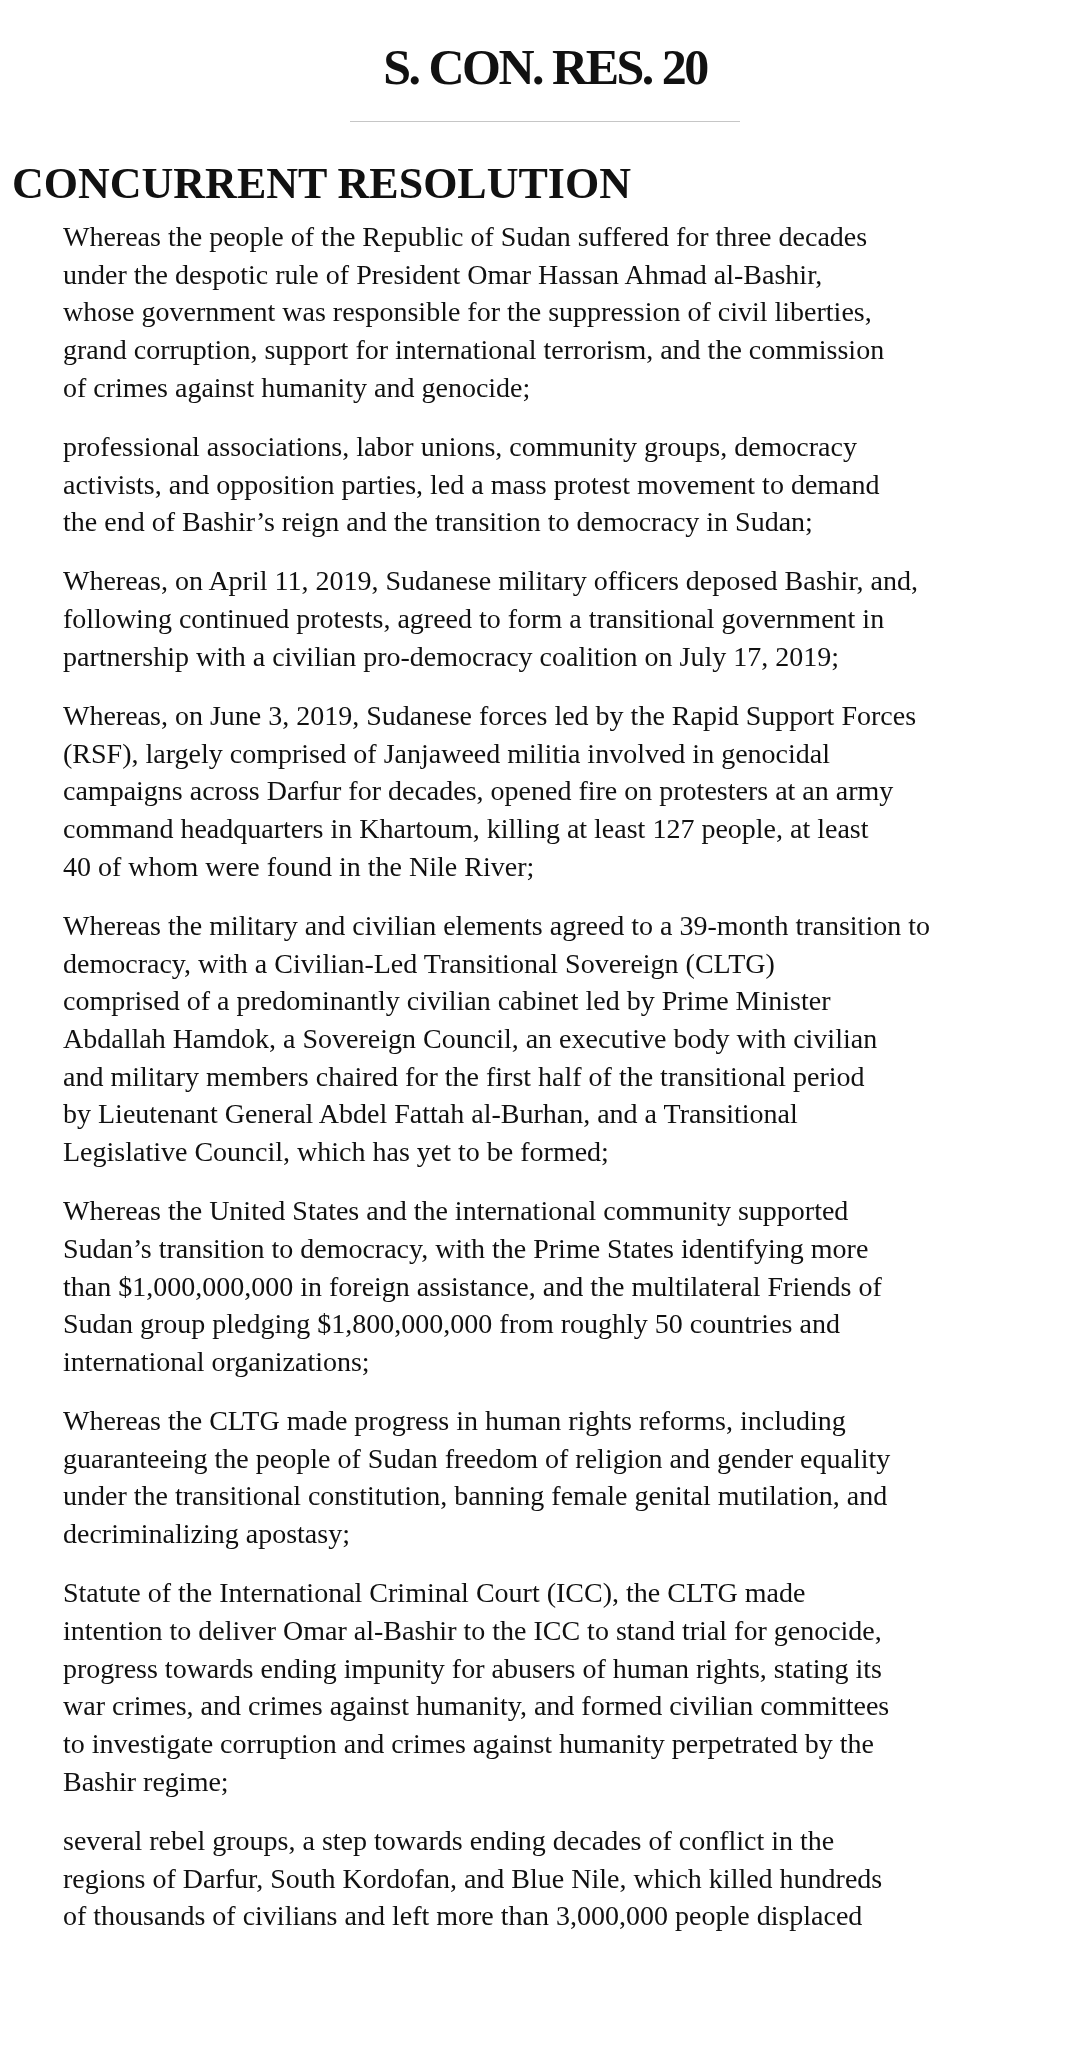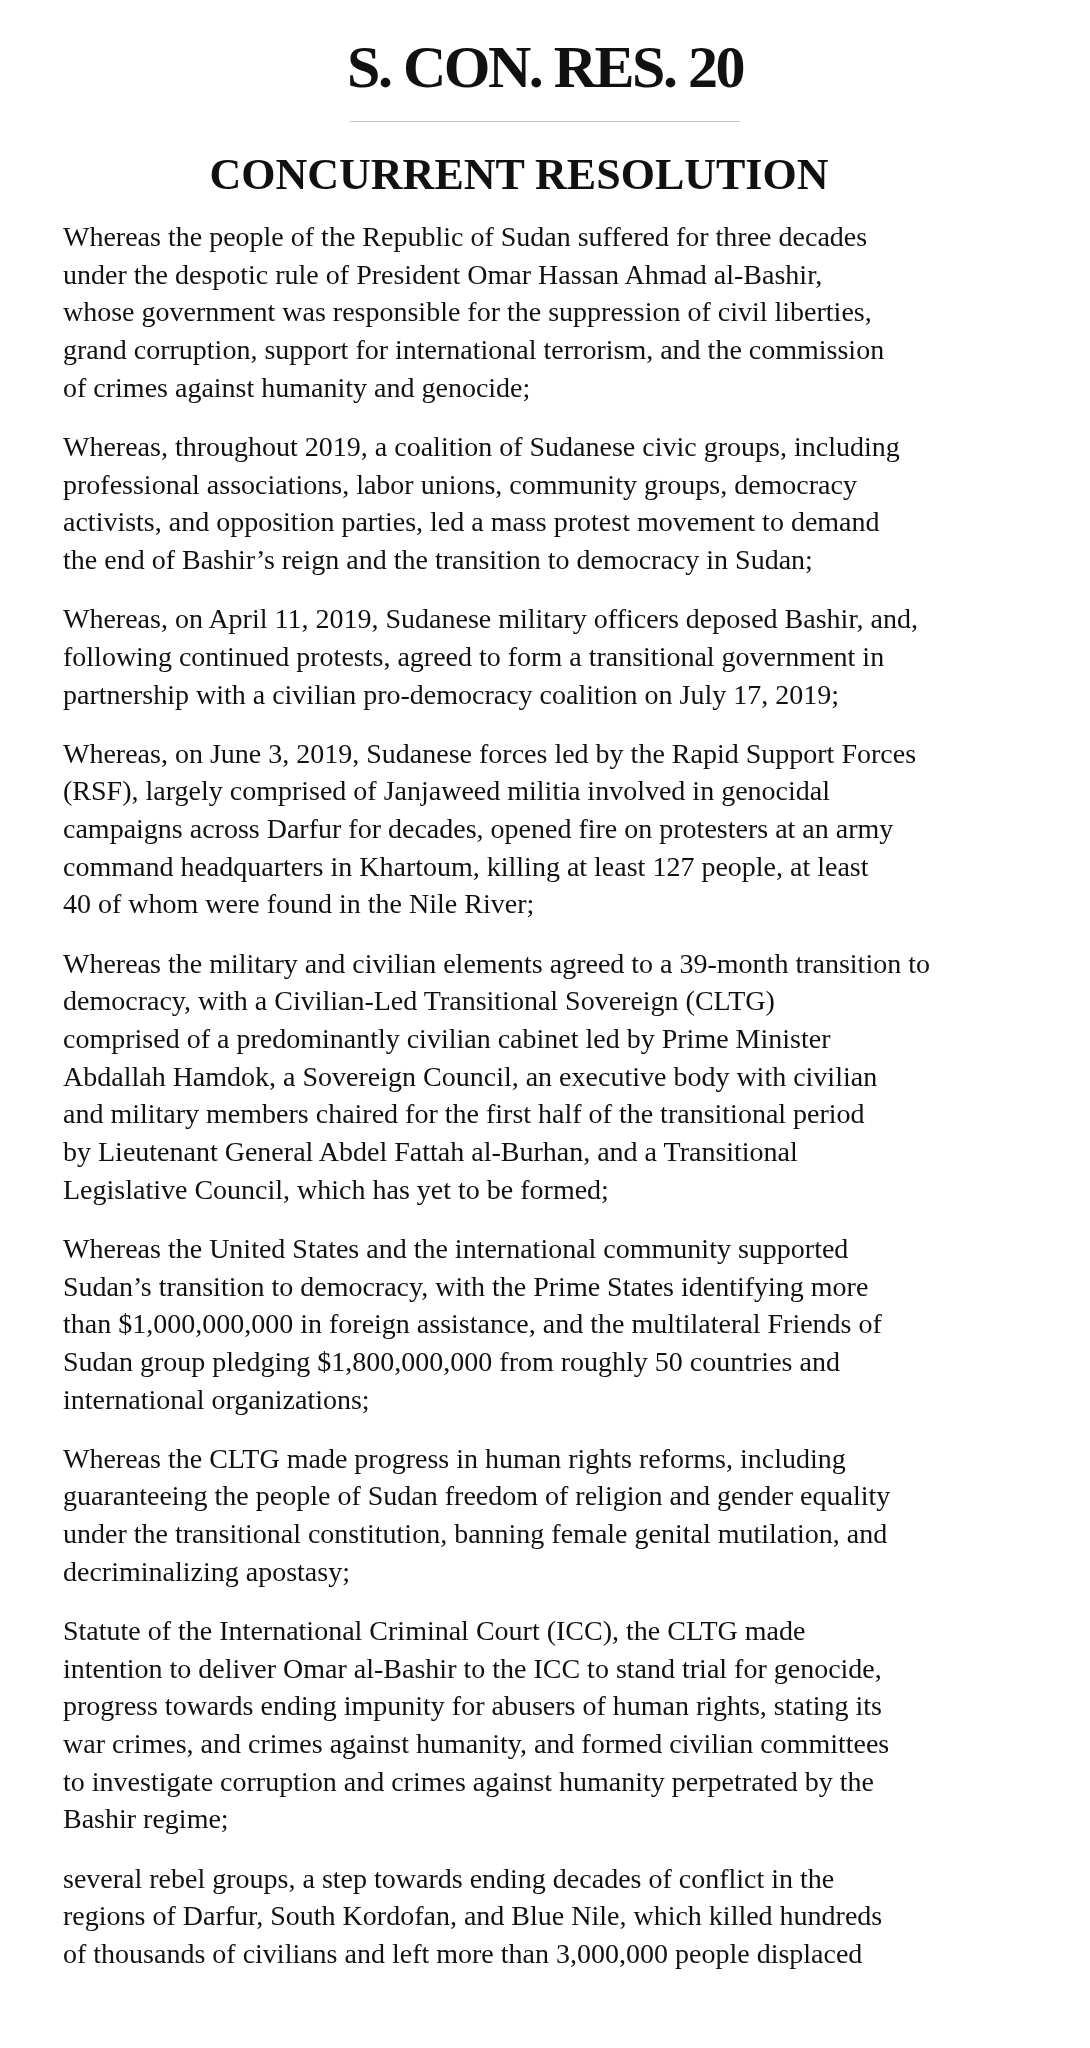--- a/index.html
+++ b/index.html
@@ -14,44 +14,44 @@
     position: relative;
     font-family: "Liberation Serif", "DejaVu Serif", serif;
     color: #111111;
   }
   .doc-number {
     position: absolute;
     left: 0;
     top: 32px;
     width: 1090px;
     text-align: center;
-    font-size: 60px;
+    font-size: 50px;
     font-weight: bold;
     letter-spacing: -2.5px;
     line-height: 70px;
     margin: 0;
   }
   .rule {
     position: absolute;
     left: 350px;
     top: 121px;
     width: 390px;
     height: 0;
     border-top: 1.5px solid #c6c6c6;
   }
   .doc-type {
     position: absolute;
     left: 0;
     top: 144px;
     width: 1032px;
-    text-align: center;
+    text-align: left;
     font-size: 44px;
     font-weight: bold;
     line-height: 56px;
-    margin: 3px;
+    margin: 12px;
   }
   .body {
     position: absolute;
     left: 63px;
     top: 218px;
     width: 975px;
   }
   .clause {
     font-size: 28px;
     line-height: 37.7px;
@@ -74,21 +74,20 @@
 
 <div class="body">
   <p class="clause">
     <span class="line">Whereas the people of the Republic of Sudan suffered for three decades</span>
     <span class="line">under the despotic rule of President Omar Hassan Ahmad al-Bashir,</span>
     <span class="line">whose government was responsible for the suppression of civil liberties,</span>
     <span class="line">grand corruption, support for international terrorism, and the commission</span>
     <span class="line">of crimes against humanity and genocide;</span>
   </p>
   <p class="clause">
-    <span class="line">Whereas, throughout 2019, a coalition of Sudanese civic groups, including</span>
     <span class="line">professional associations, labor unions, community groups, democracy</span>
     <span class="line">activists, and opposition parties, led a mass protest movement to demand</span>
     <span class="line">the end of Bashir’s reign and the transition to democracy in Sudan;</span>
   </p>
   <p class="clause">
     <span class="line">Whereas, on April 11, 2019, Sudanese military officers deposed Bashir, and,</span>
     <span class="line">following continued protests, agreed to form a transitional government in</span>
     <span class="line">partnership with a civilian pro-democracy coalition on July 17, 2019;</span>
   </p>
   <p class="clause">

